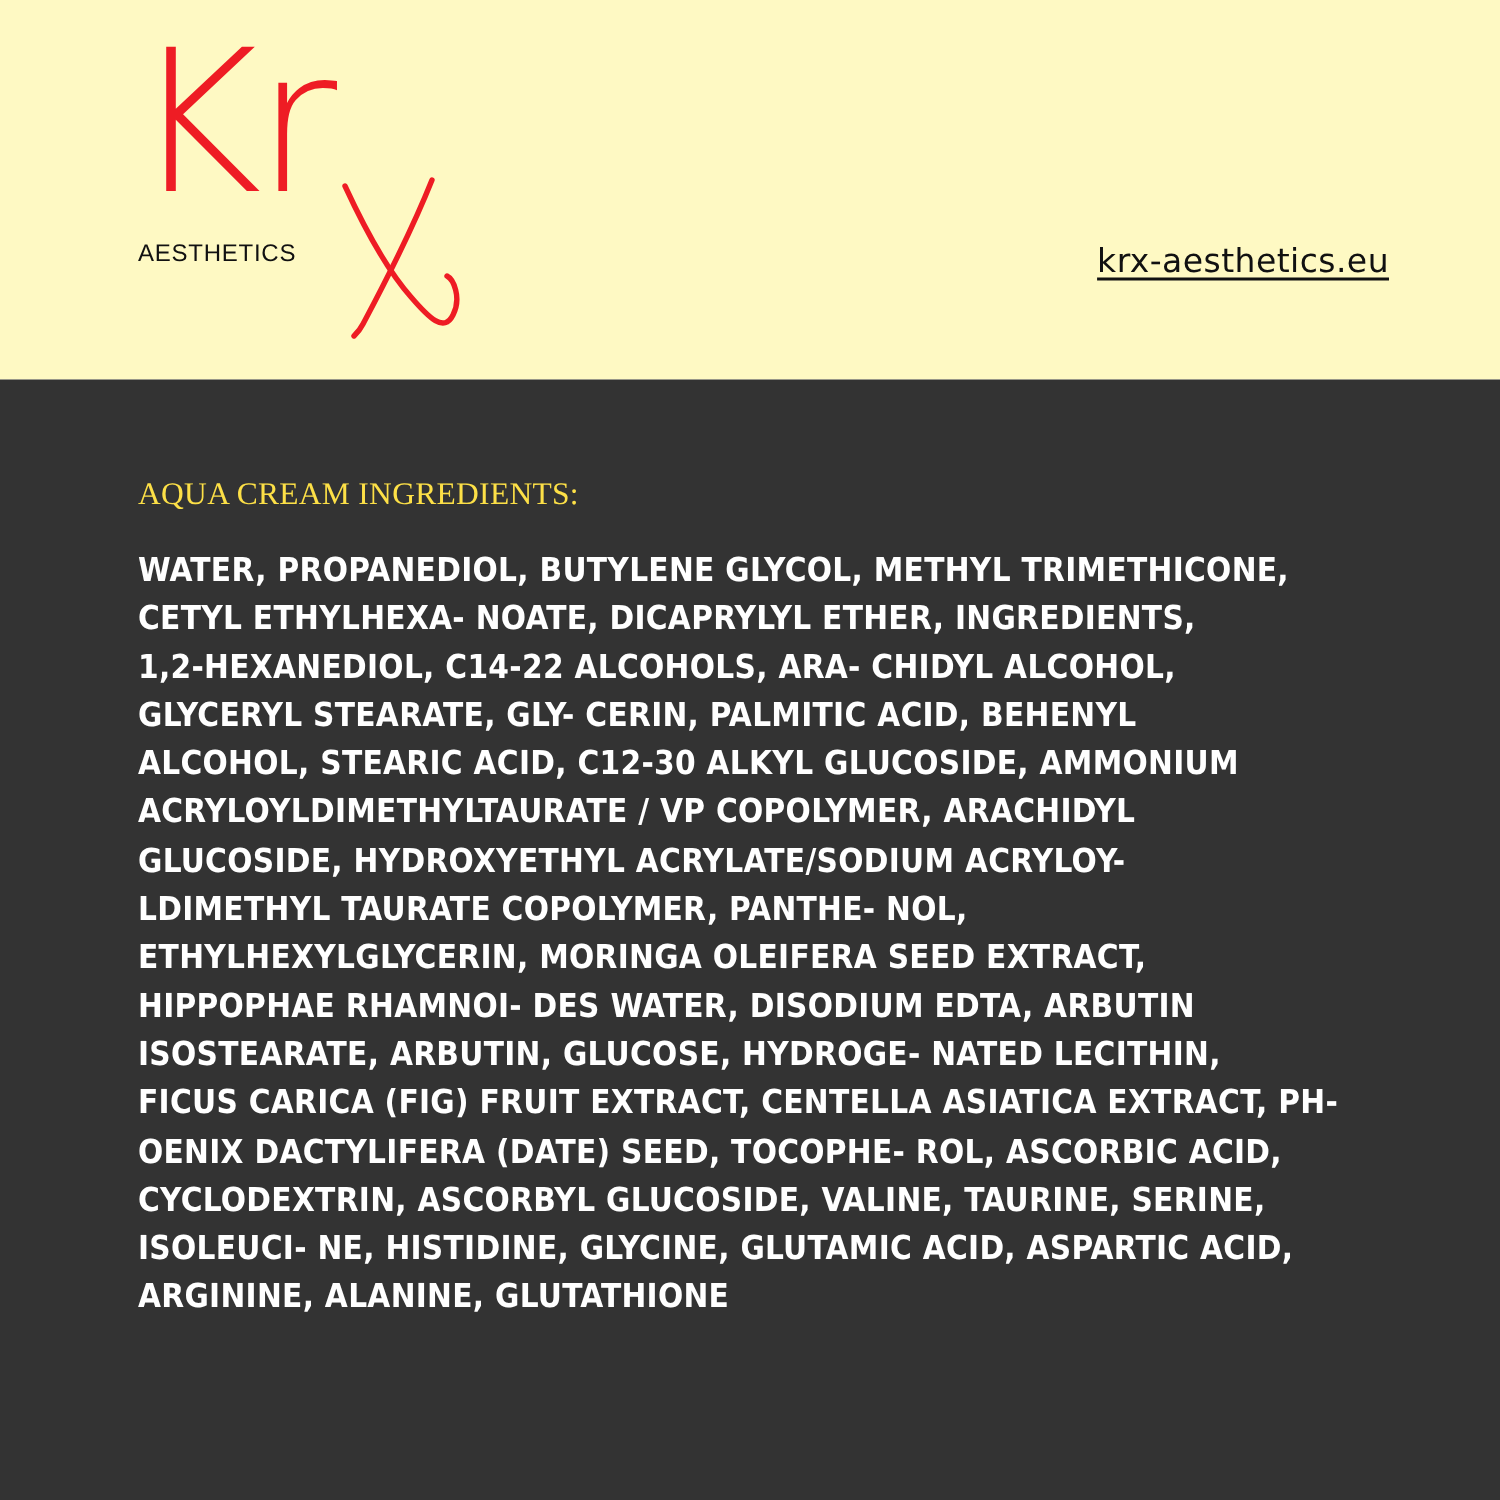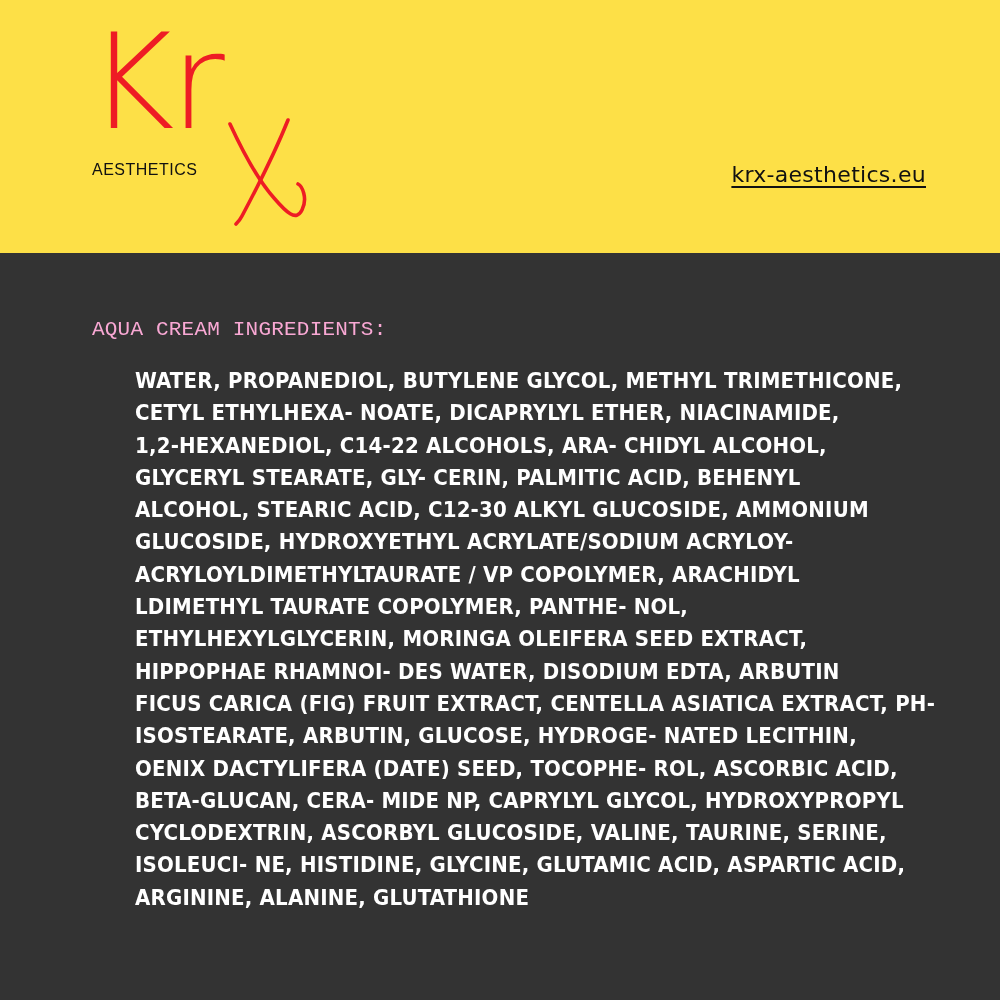--- a/index.html
+++ b/index.html
@@ -13,21 +13,21 @@
     .page {
       position: relative;
       width: 1000px;
       height: 1000px;
     }
     .header {
       position: absolute;
       left: 0; top: 0;
       width: 1000px;
       height: 253px;
-      background: #fde047;
+      background: #fef9c3;
     }
     .logo {
       position: absolute;
       left: 88px;
       top: 38px;
       width: 220px;
       height: 180px;
     }
     .logo-kr {
       position: absolute;
@@ -75,24 +75,24 @@
       position: absolute;
       left: 0; top: 253px;
       width: 1000px;
       height: 747px;
       background: #333333;
     }
     .section-title {
       position: absolute;
       left: 92px;
       top: 66px;
-      font-family: Liberation Mono, monospace;
+      font-family: Liberation Serif, serif;
       font-weight: 300;
       font-size: 21px;
-      color: #f9a8d4;
+      color: #fde047;
       letter-spacing: 0.2px;
       line-height: 1;
     }
     .ingredients {
       position: absolute;
       left: 92px;
       top: 112px;
       width: 840px;
       margin: 0;
       padding: 0;
@@ -101,21 +101,20 @@
     .ingredients .line {
       font-family: "DejaVu Sans Condensed", "DejaVu Sans", sans-serif;
       font-stretch: condensed;
       font-weight: 600;
       font-size: 22px;
       line-height: 32.3px;
       height: 32.3px;
       color: #ffffff;
       white-space: nowrap;
       letter-spacing: 0.2px;
-      margin-left: 43px;
     }
   </style>
 </head>
 <body>
 
 <div class="page">
 
   <header class="header">
     <div class="logo">
       <span class="logo-kr">Kr</span>
@@ -126,32 +125,31 @@
       </svg>
       <span class="logo-sub">AESTHETICS</span>
     </div>
     <a class="site-link">krx-aesthetics.eu</a>
   </header>
 
   <section class="content">
     <div class="section-title">AQUA CREAM INGREDIENTS:</div>
     <ul class="ingredients">
       <li class="line">WATER, PROPANEDIOL, BUTYLENE GLYCOL, METHYL TRIMETHICONE,</li>
-      <li class="line">CETYL ETHYLHEXA- NOATE, DICAPRYLYL ETHER, NIACINAMIDE,</li>
+      <li class="line">CETYL ETHYLHEXA- NOATE, DICAPRYLYL ETHER, INGREDIENTS,</li>
       <li class="line">1,2-HEXANEDIOL, C14-22 ALCOHOLS, ARA- CHIDYL ALCOHOL,</li>
       <li class="line">GLYCERYL STEARATE, GLY- CERIN, PALMITIC ACID, BEHENYL</li>
       <li class="line">ALCOHOL, STEARIC ACID, C12-30 ALKYL GLUCOSIDE, AMMONIUM</li>
+      <li class="line">ACRYLOYLDIMETHYLTAURATE / VP COPOLYMER, ARACHIDYL</li>
       <li class="line">GLUCOSIDE, HYDROXYETHYL ACRYLATE/SODIUM ACRYLOY-</li>
-      <li class="line">ACRYLOYLDIMETHYLTAURATE / VP COPOLYMER, ARACHIDYL</li>
       <li class="line">LDIMETHYL TAURATE COPOLYMER, PANTHE- NOL,</li>
       <li class="line">ETHYLHEXYLGLYCERIN, MORINGA OLEIFERA SEED EXTRACT,</li>
       <li class="line">HIPPOPHAE RHAMNOI- DES WATER, DISODIUM EDTA, ARBUTIN</li>
+      <li class="line">ISOSTEARATE, ARBUTIN, GLUCOSE, HYDROGE- NATED LECITHIN,</li>
       <li class="line">FICUS CARICA (FIG) FRUIT EXTRACT, CENTELLA ASIATICA EXTRACT, PH-</li>
-      <li class="line">ISOSTEARATE, ARBUTIN, GLUCOSE, HYDROGE- NATED LECITHIN,</li>
       <li class="line">OENIX DACTYLIFERA (DATE) SEED, TOCOPHE- ROL, ASCORBIC ACID,</li>
-      <li class="line">BETA-GLUCAN, CERA- MIDE NP, CAPRYLYL GLYCOL, HYDROXYPROPYL</li>
       <li class="line">CYCLODEXTRIN, ASCORBYL GLUCOSIDE, VALINE, TAURINE, SERINE,</li>
       <li class="line">ISOLEUCI- NE, HISTIDINE, GLYCINE, GLUTAMIC ACID, ASPARTIC ACID,</li>
       <li class="line">ARGININE, ALANINE, GLUTATHIONE</li>
     </ul>
   </section>
 
 </div>
 
 </body></html>

